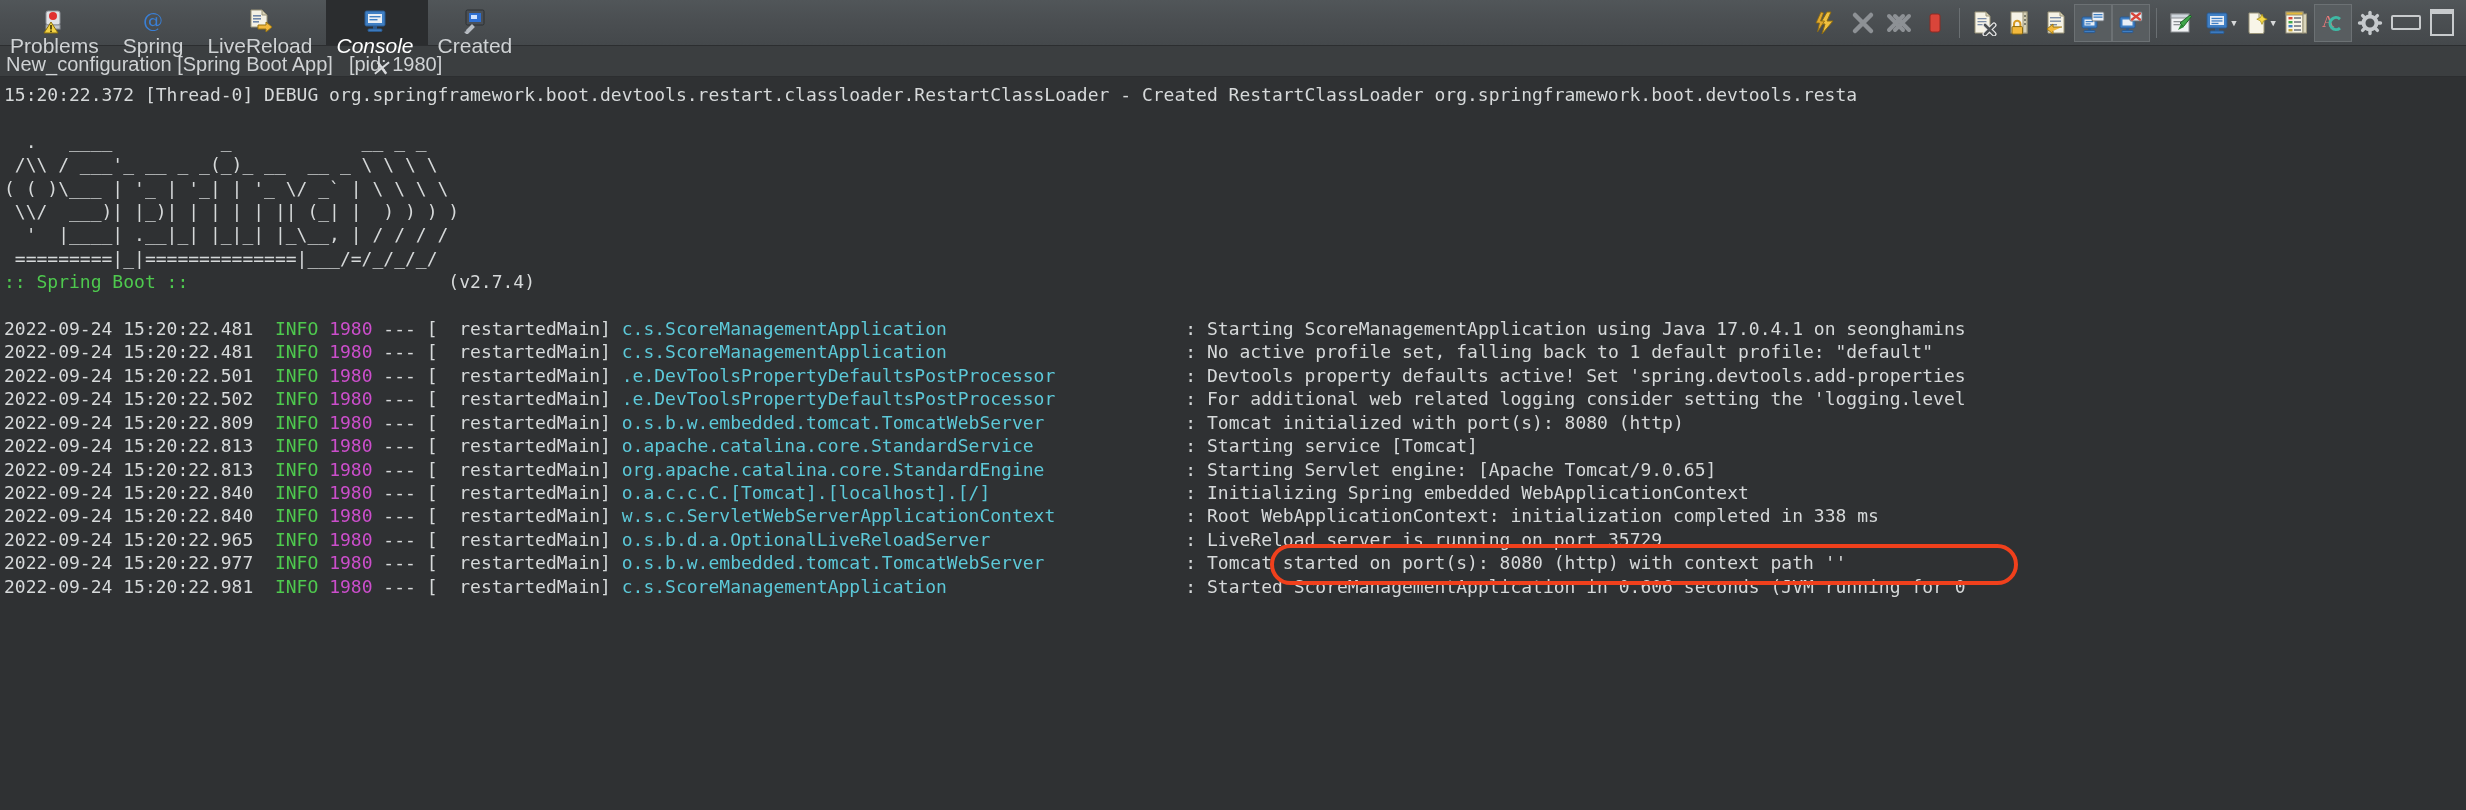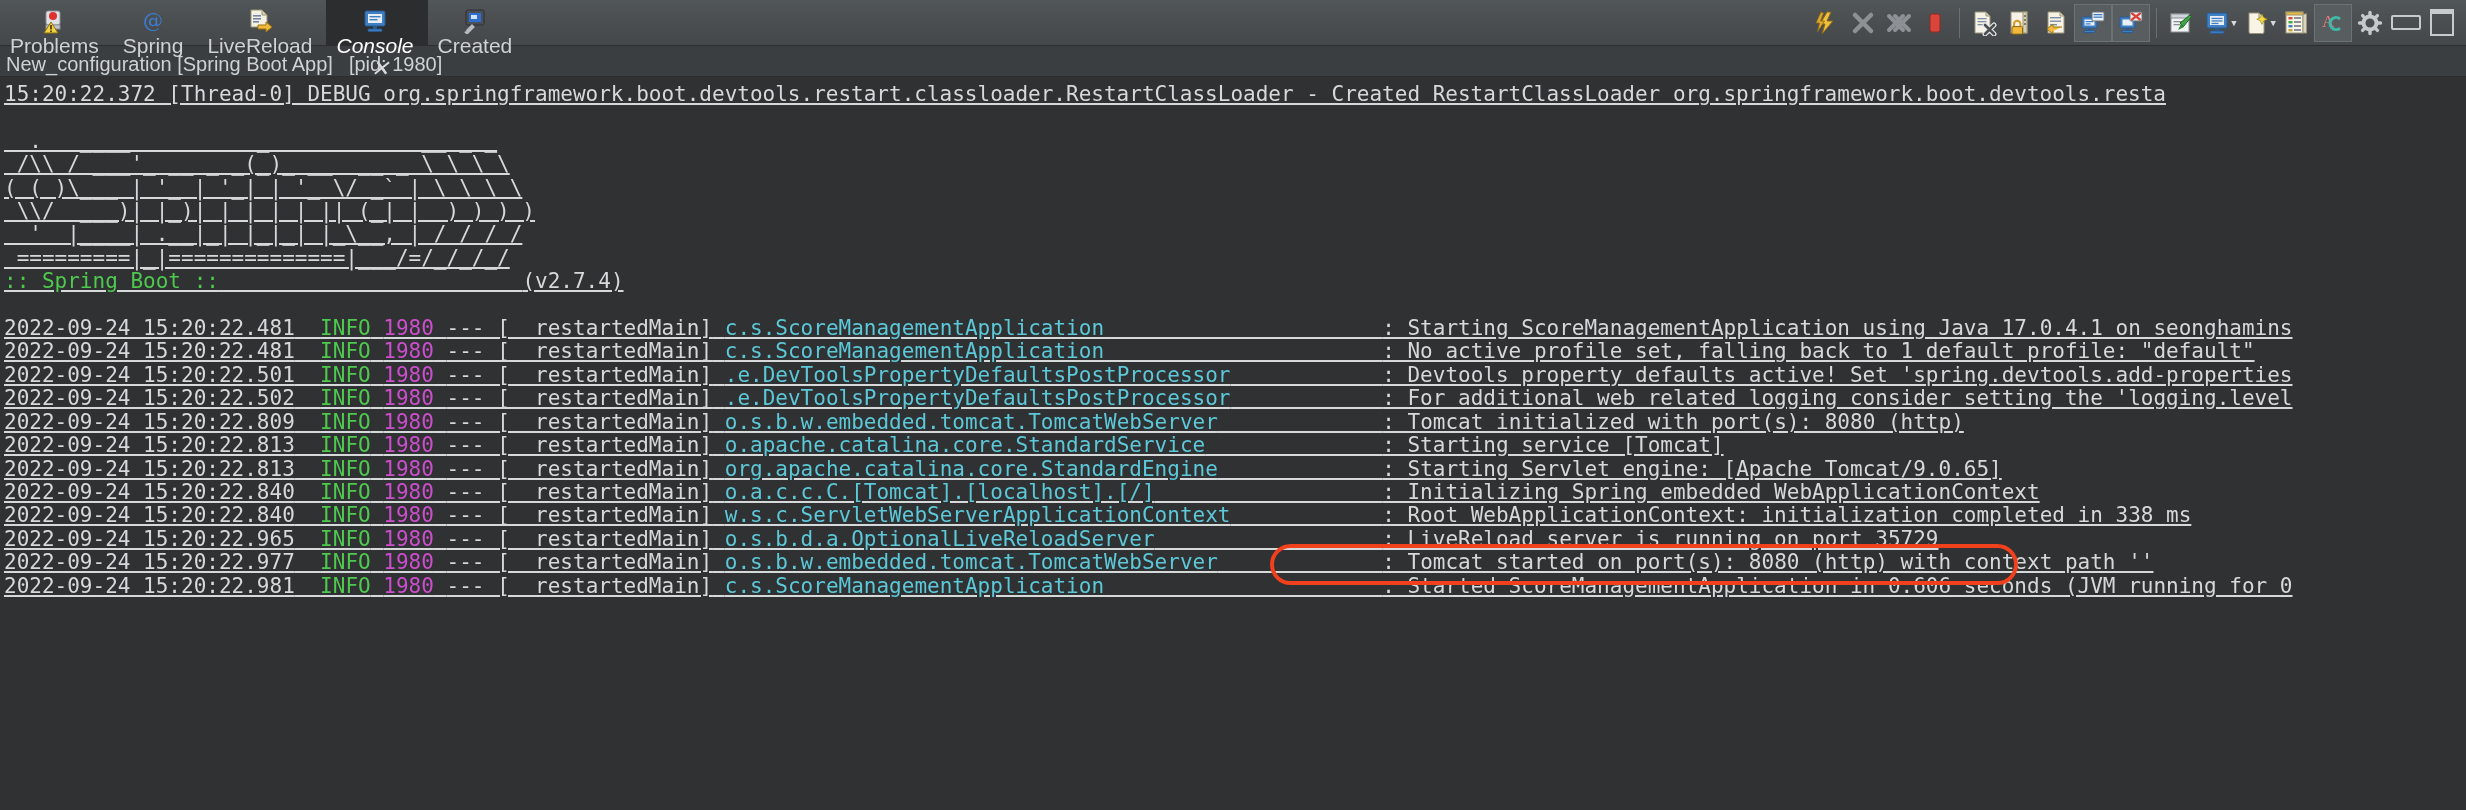--- a/index.html
+++ b/index.html
@@ -109,26 +109,25 @@
   .console {
     position: relative;
     background: #2f3133;
     padding: 6px 0 0 4px;
     height: 735px;
     overflow: hidden;
   }
   pre.log {
     margin: 0;
     font-family: "DejaVu Sans Mono", monospace;
-    font-size: 21px;
+    font-size: 18px;
     line-height: 23.4px;
     color: #d6d9da;
     white-space: pre;
     letter-spacing: 0px;
-    text-decoration: underline;
   }
   .banner { color: #d6d9da; }
   .sb-green { color: #4ec94e; }
   .lv-info { color: #4ec94e; }
   .lv-pid { color: #cc4ecc; }
   .logger { color: #5cc8d8; }
   .msg { color: #d6d9da; }
 
   .highlight-ellipse {
     position: absolute;

